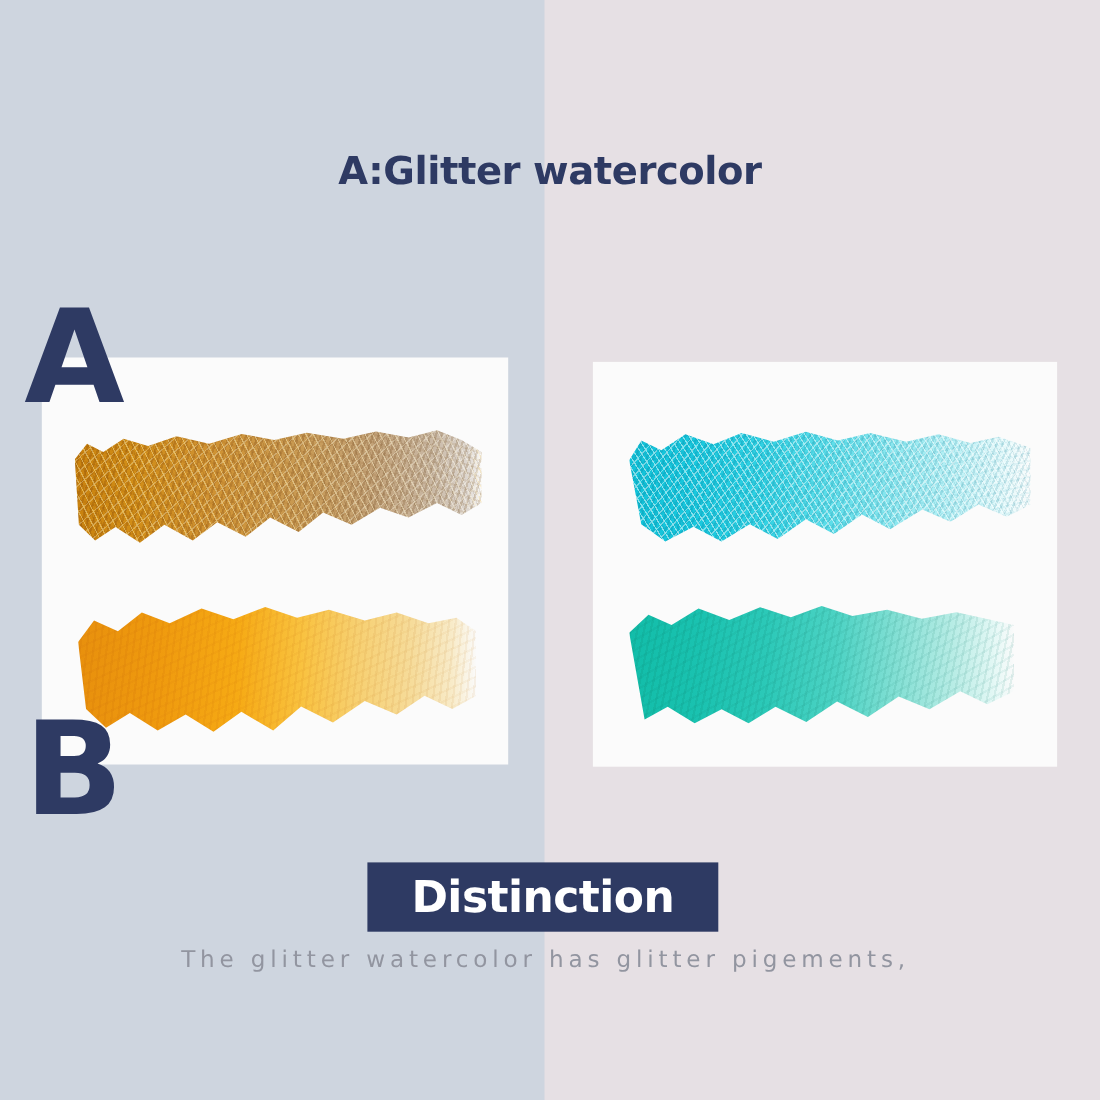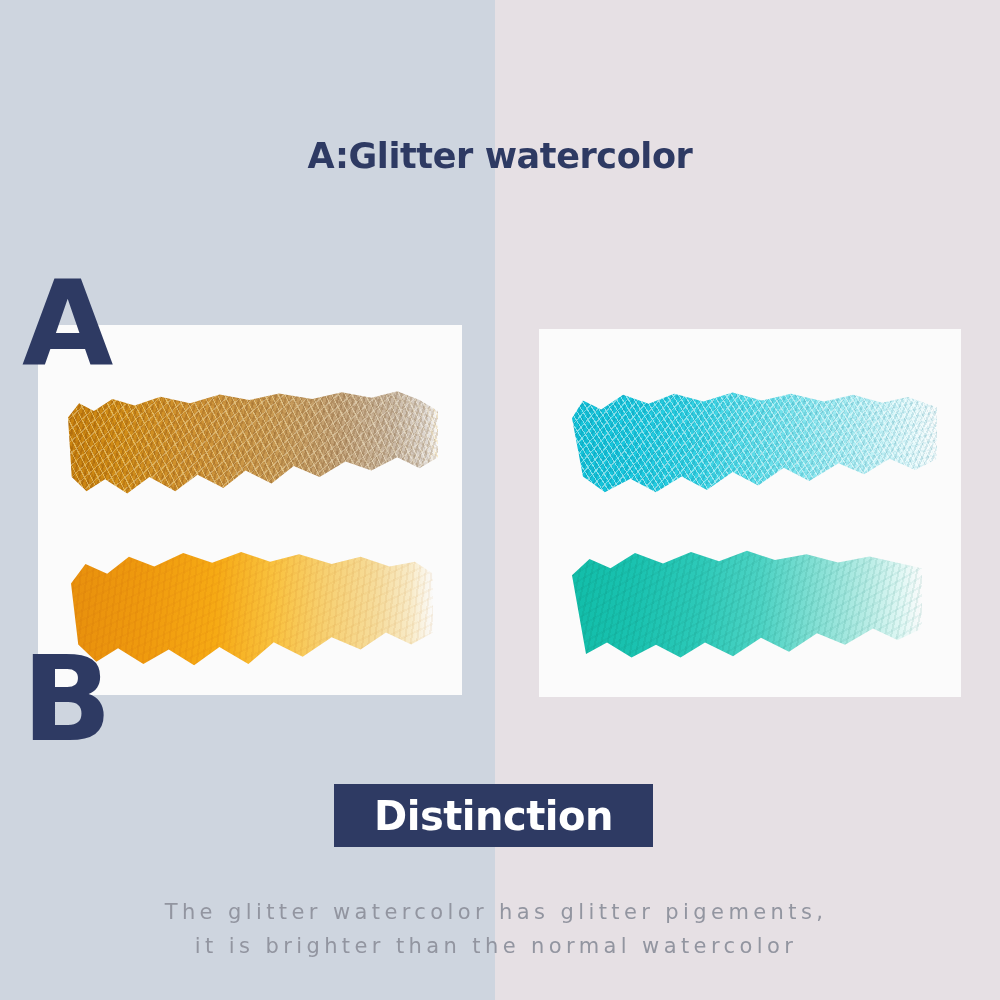--- a/index.html
+++ b/index.html
@@ -220,21 +220,20 @@
     white-space: nowrap;
   }
 
   
   .caption {
     position: absolute;
     left: 0; top: 855px;
     width: 992px;
     text-align: center;
     z-index: 6;
-    margin-top: 40px;
   }
   .caption-line {
     color: #9295a0;
     font-family: "DejaVu Sans", sans-serif;
     font-weight: normal;
     font-size: 21px;
     line-height: 34px;
     letter-spacing: 4.4px;
     white-space: nowrap;
   }
@@ -302,16 +301,15 @@
 
     </div>
   </div>
 
   <div class="badge">
     <span class="badge-label">Distinction</span>
   </div>
 
   <div class="caption">
     <div class="caption-line">The glitter watercolor has glitter pigements,</div>
-    <div class="caption-line">it is brighter than the normal watercolor</div>
   </div>
 
 </div>
 
 </body></html>

